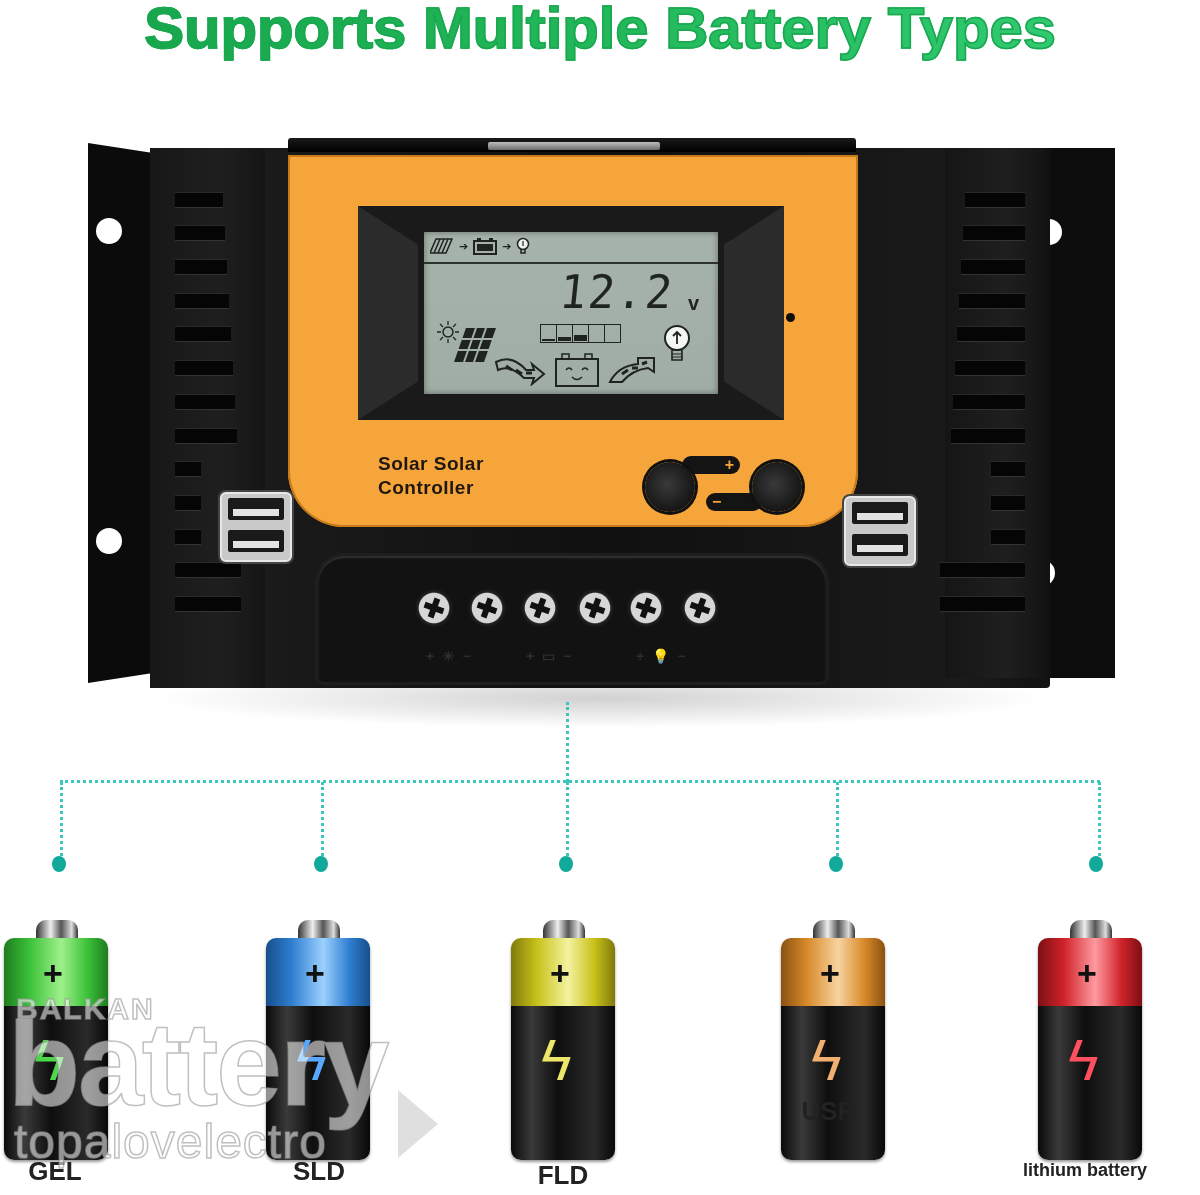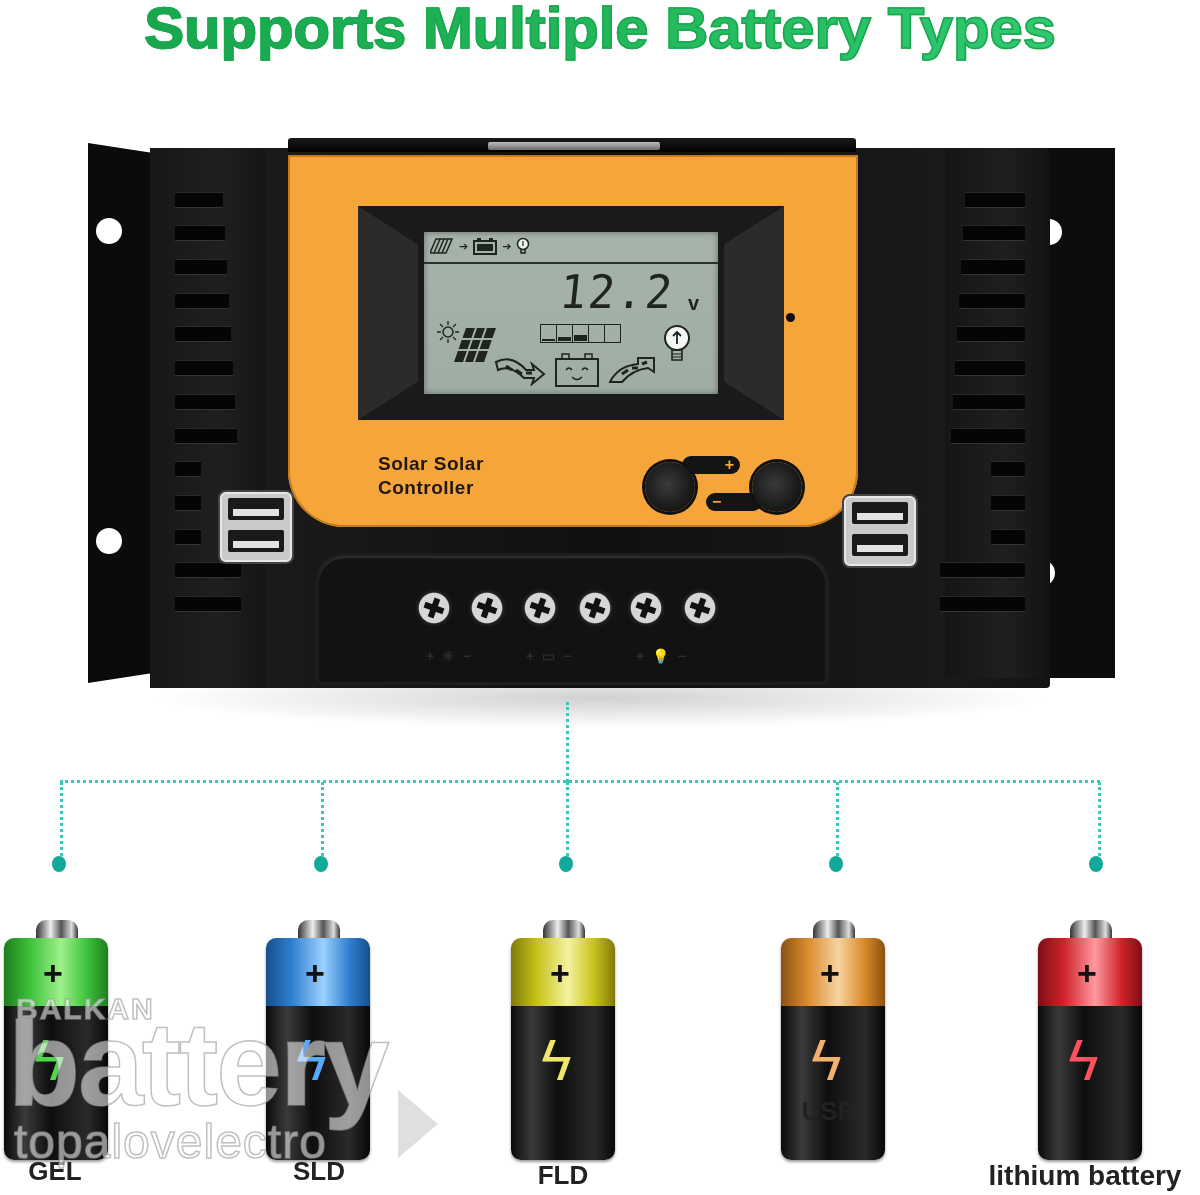--- a/index.html
+++ b/index.html
@@ -291,21 +291,21 @@
 
   <div class="abs battery" style="left:1038px;top:920px;">
     <div class="bat-cap"></div>
     <div class="bat-body">
       <div class="bat-top" style="background:linear-gradient(90deg,#7c0f14,#d0232a 25%,#ff9aa0 55%,#d0232a 80%,#7c0f14);"></div>
       <div class="bat-bot"></div>
       <div class="bat-plus">+</div>
       <div class="bat-bolt" style="color:#ff5060;">ϟ</div>
     </div>
   </div>
-  <div class="abs bat-label" style="left:970px;top:1160px;width:230px;font-size:28px;">lithium battery</div>
+  <div class="abs bat-label" style="left:970px;top:1160px;width:230px;font-size:18px;">lithium battery</div>
 </div>
 
 <div>
   <div class="abs wm" style="left:16px;top:992px;font-size:30px;letter-spacing:2px;">BALKAN</div>
   <div class="abs wm" style="left:8px;top:1004px;font-size:118px;letter-spacing:-2px;line-height:120px;">battery</div>
   <div class="abs" style="left:398px;top:1090px;width:0;height:0;border-top:34px solid transparent;border-bottom:34px solid transparent;border-left:40px solid rgba(210,210,210,0.7);"></div>
   <div class="abs wm" style="left:14px;top:1114px;font-size:48px;letter-spacing:1px;font-weight:normal;">topalovelectro</div>
 </div>
 
 </body></html>

